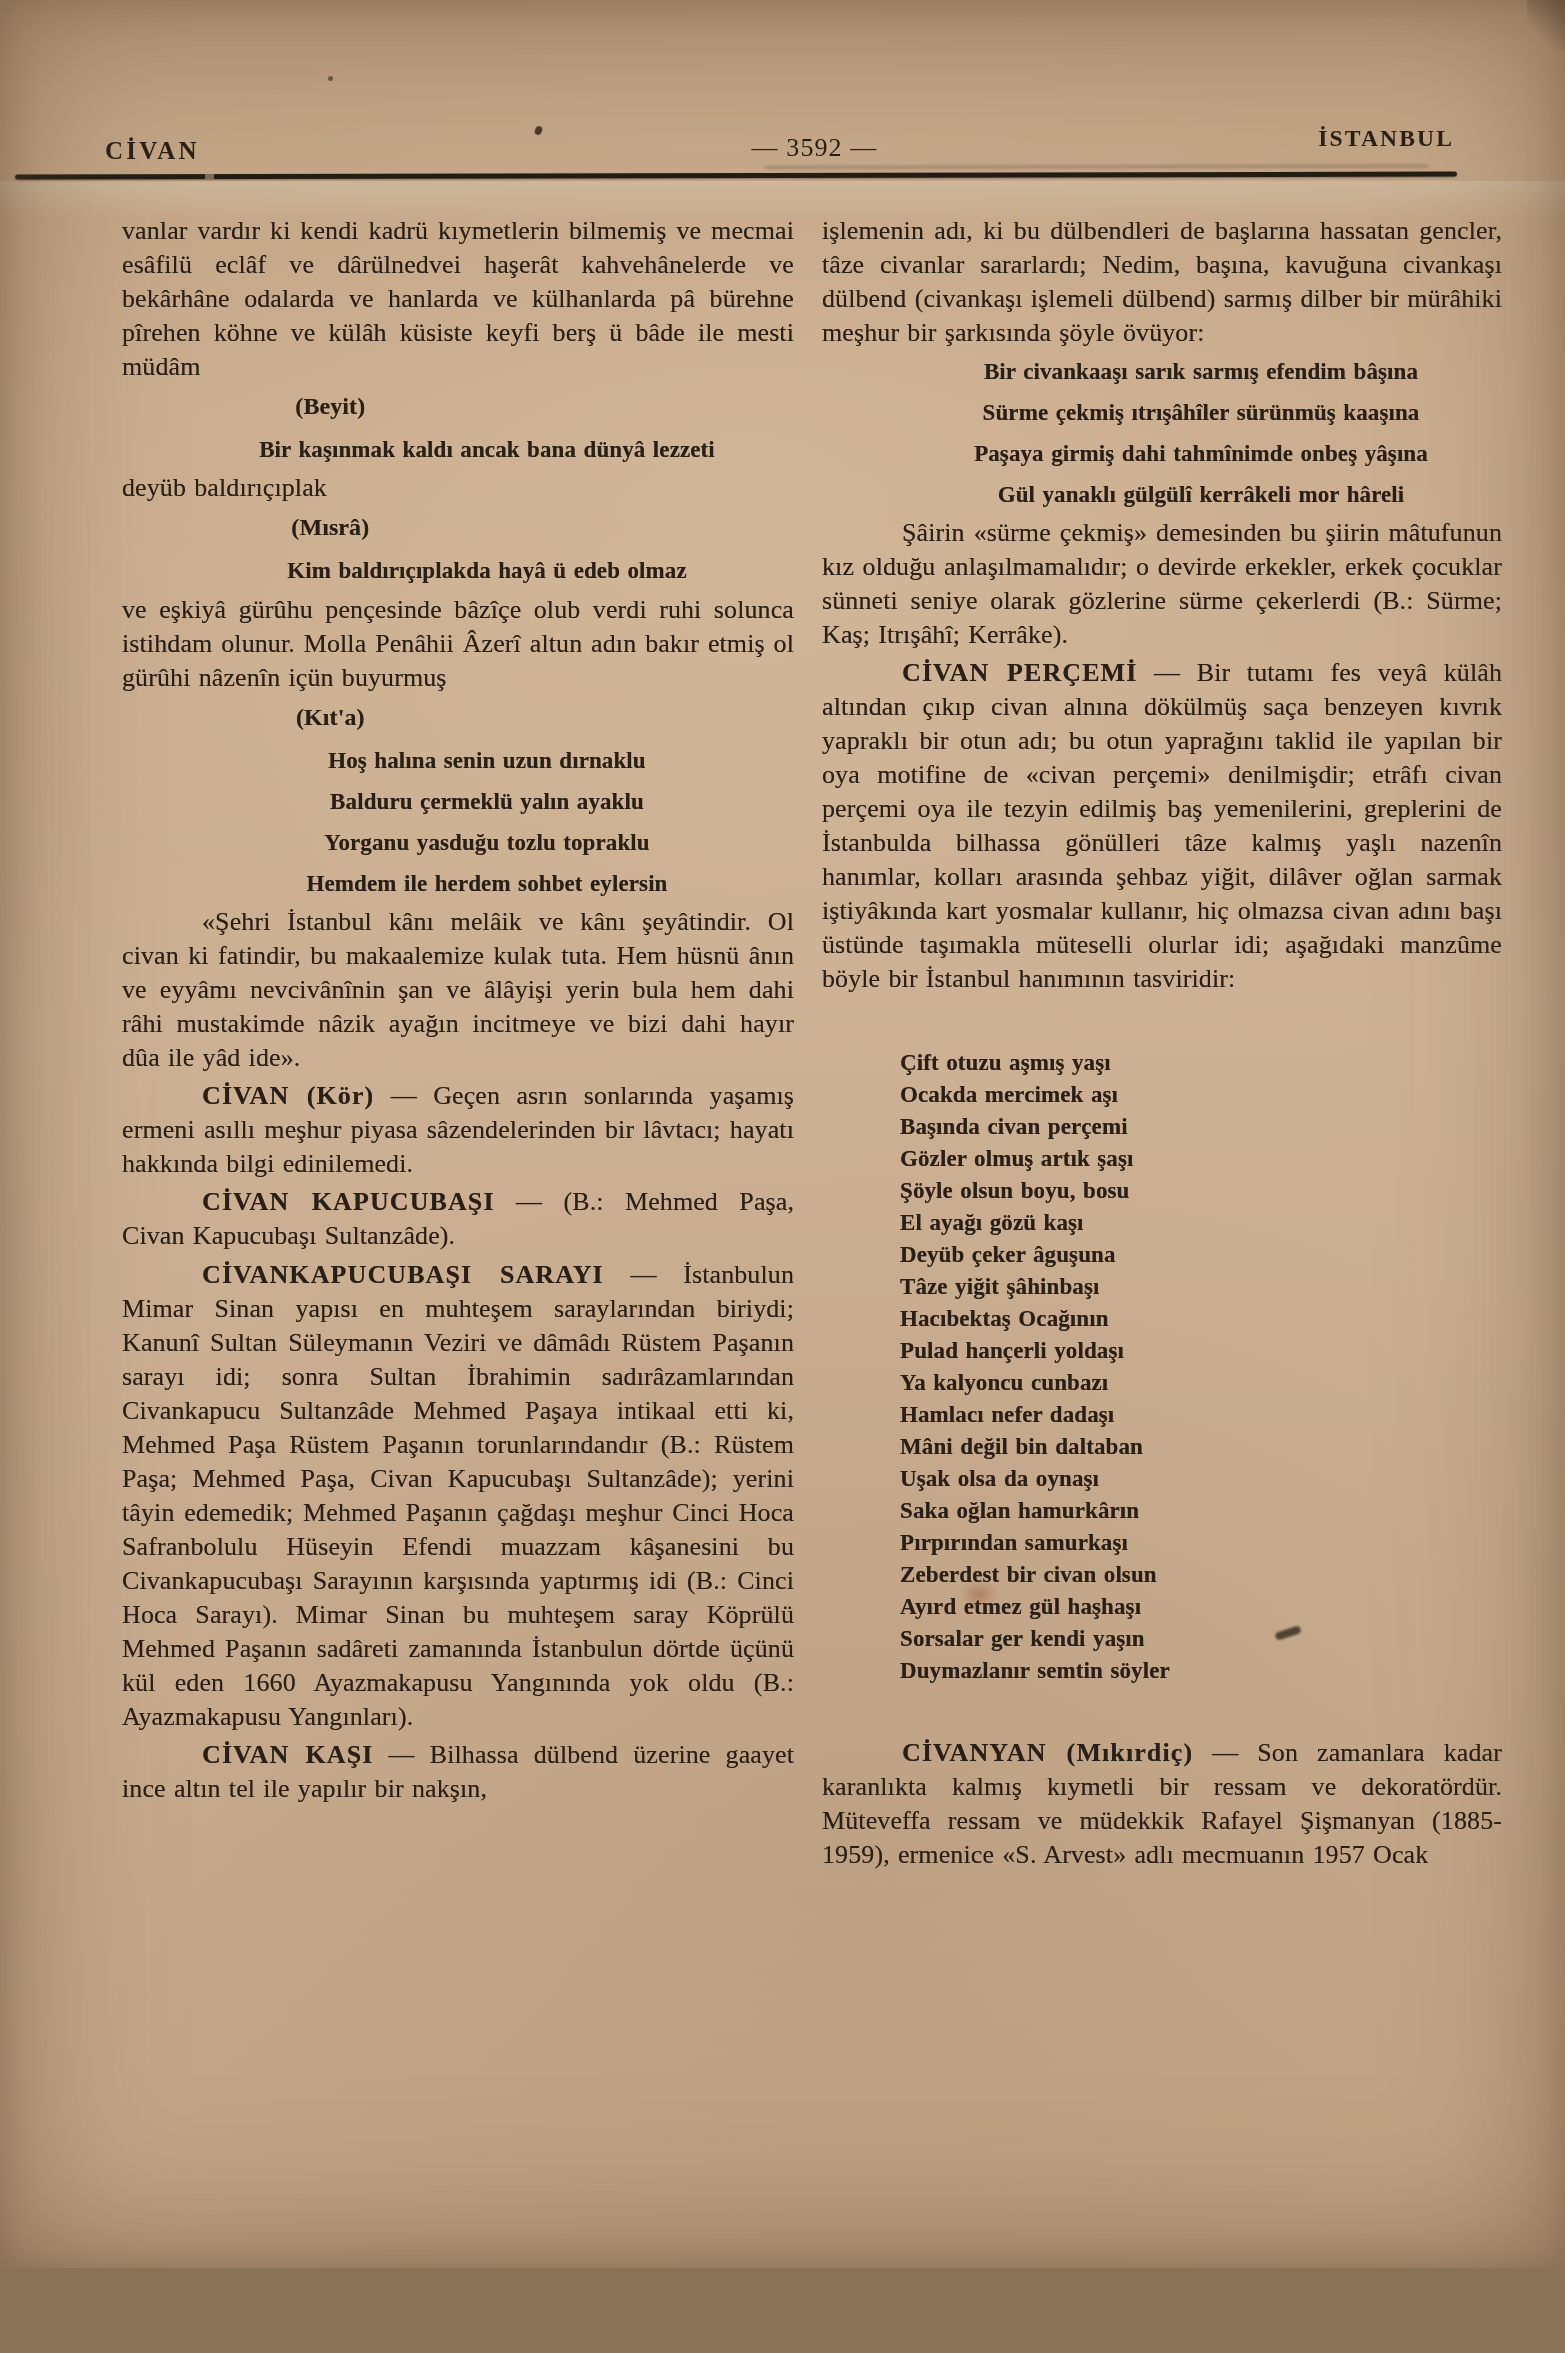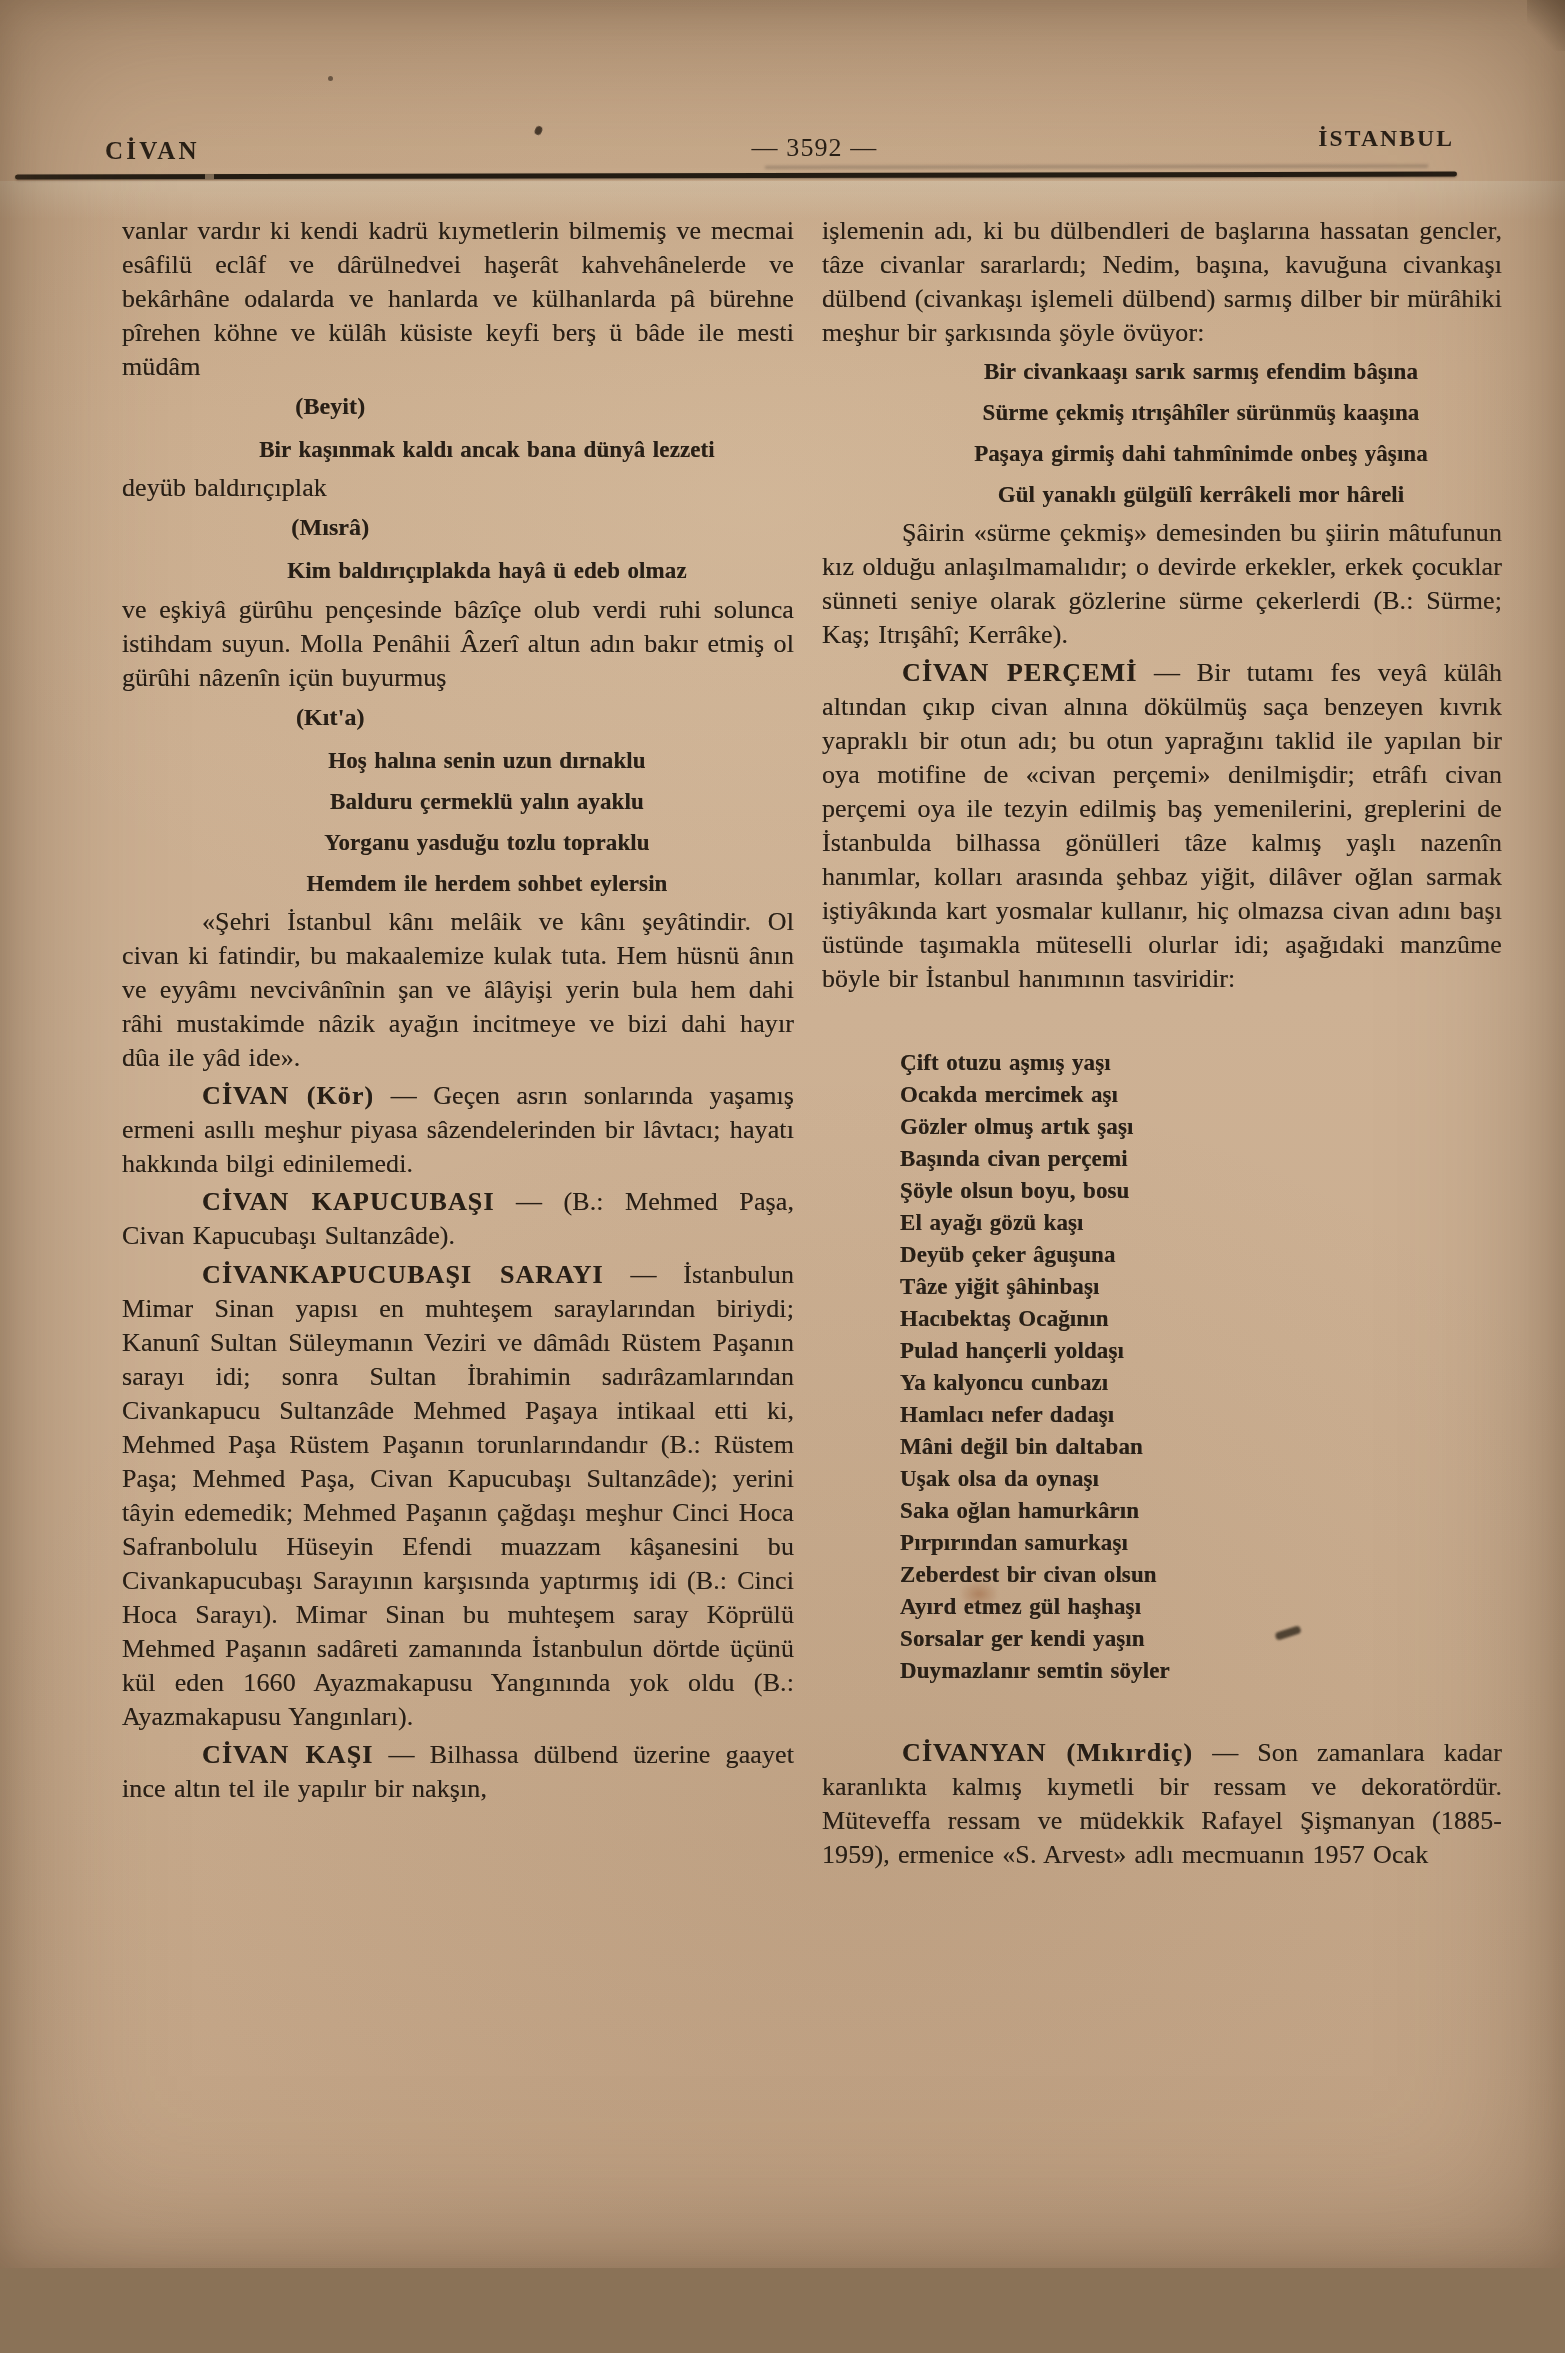--- a/index.html
+++ b/index.html
@@ -138,21 +138,21 @@
       <p class="para">vanlar vardır ki kendi kadrü kıymetlerin bilmemiş ve mecmai esâfilü eclâf ve dârülnedvei haşerât kahvehânelerde ve bekârhâne odalarda ve hanlarda ve külhanlarda pâ bürehne pîrehen köhne ve külâh küsiste keyfi berş ü bâde ile mesti müdâm</p>
       <div class="verse-label">(Beyit)</div>
       <div class="verse">
         <div class="vline">Bir kaşınmak kaldı ancak bana dünyâ lezzeti</div>
       </div>
       <p class="para">deyüb baldırıçıplak</p>
       <div class="verse-label">(Mısrâ)</div>
       <div class="verse">
         <div class="vline">Kim baldırıçıplakda hayâ ü edeb olmaz</div>
       </div>
-      <p class="para">ve eşkiyâ gürûhu pençesinde bâzîçe olub verdi ruhi solunca istihdam suyun. Molla Penâhii Âzerî altun adın bakır etmiş ol gürûhi nâzenîn içün buyurmuş</p>
+      <p class="para">ve eşkiyâ gürûhu pençesinde bâzîçe olub verdi ruhi solunca istihdam olunur. Molla Penâhii Âzerî altun adın bakır etmiş ol gürûhi nâzenîn içün buyurmuş</p>
       <div class="verse-label">(Kıt'a)</div>
       <div class="verse">
         <div class="vline">Hoş halına senin uzun dırnaklu</div>
         <div class="vline">Balduru çermeklü yalın ayaklu</div>
         <div class="vline">Yorganu yasduğu tozlu topraklu</div>
         <div class="vline">Hemdem ile herdem sohbet eylersin</div>
       </div>
       <p class="para indent">«Şehri İstanbul kânı melâik ve kânı şeyâtindir. Ol civan ki fatindir, bu makaalemize kulak tuta. Hem hüsnü ânın ve eyyâmı nevcivânînin şan ve âlâyişi yerin bula hem dahi râhi mustakimde nâzik ayağın incitmeye ve bizi dahi hayır dûa ile yâd ide».</p>
       <p class="para entry"><b class="entry-title">CİVAN (Kör)</b> — Geçen asrın sonlarında yaşamış ermeni asıllı meşhur piyasa sâzendelerinden bir lâvtacı; hayatı hakkında bilgi edinilemedi.</p>
       <p class="para entry"><b class="entry-title">CİVAN KAPUCUBAŞI</b> — (B.: Mehmed Paşa, Civan Kapucubaşı Sultanzâde).</p>
@@ -165,22 +165,22 @@
         <div class="vline">Bir civankaaşı sarık sarmış efendim bâşına</div>
         <div class="vline">Sürme çekmiş ıtrışâhîler sürünmüş kaaşına</div>
         <div class="vline">Paşaya girmiş dahi tahmînimde onbeş yâşına</div>
         <div class="vline">Gül yanaklı gülgülî kerrâkeli mor hâreli</div>
       </div>
       <p class="para indent">Şâirin «sürme çekmiş» demesinden bu şiirin mâtufunun kız olduğu anlaşılmamalıdır; o devirde erkekler, erkek çocuklar sünneti seniye olarak gözlerine sürme çekerlerdi (B.: Sürme; Kaş; Itrışâhî; Kerrâke).</p>
       <p class="para entry"><b class="entry-title">CİVAN PERÇEMİ</b> — Bir tutamı fes veyâ külâh altından çıkıp civan alnına dökülmüş saça benzeyen kıvrık yapraklı bir otun adı; bu otun yaprağını taklid ile yapılan bir oya motifine de «civan perçemi» denilmişdir; etrâfı civan perçemi oya ile tezyin edilmiş baş yemenilerini, greplerini de İstanbulda bilhassa gönülleri tâze kalmış yaşlı nazenîn hanımlar, kolları arasında şehbaz yiğit, dilâver oğlan sarmak iştiyâkında kart yosmalar kullanır, hiç olmazsa civan adını başı üstünde taşımakla müteselli olurlar idi; aşağıdaki manzûme böyle bir İstanbul hanımının tasviridir:</p>
       <div class="poem">
         <div class="vline">Çift otuzu aşmış yaşı</div>
         <div class="vline">Ocakda mercimek aşı</div>
+        <div class="vline">Başında civan perçemi</div>
         <div class="vline">Gözler olmuş artık şaşı</div>
-        <div class="vline">Başında civan perçemi</div>
         <div class="vline">Şöyle olsun boyu, bosu</div>
         <div class="vline">El ayağı gözü kaşı</div>
         <div class="vline">Deyüb çeker âguşuna</div>
         <div class="vline">Tâze yiğit şâhinbaşı</div>
         <div class="vline">Hacıbektaş Ocağının</div>
         <div class="vline">Pulad hançerli yoldaşı</div>
         <div class="vline">Ya kalyoncu cunbazı</div>
         <div class="vline">Hamlacı nefer dadaşı</div>
         <div class="vline">Mâni değil bin daltaban</div>
         <div class="vline">Uşak olsa da oynaşı</div>

